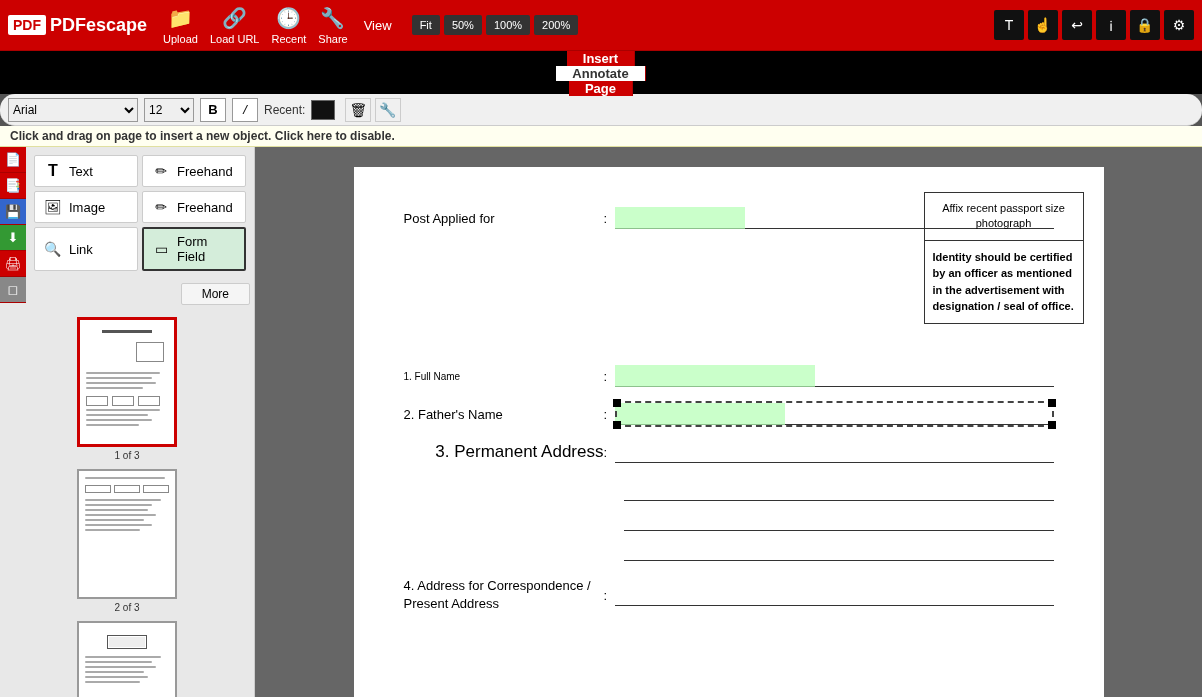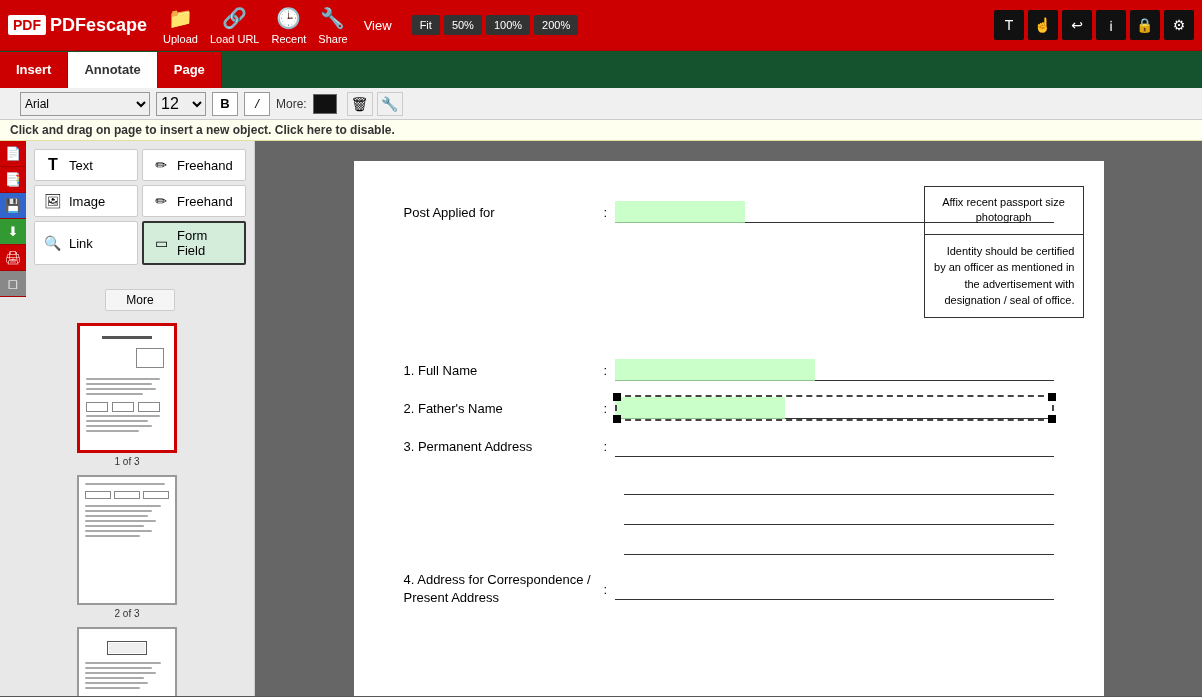--- a/index.html
+++ b/index.html
@@ -88,59 +88,61 @@
       display: flex;
       align-items: center;
       justify-content: center;
       cursor: pointer;
       font-size: 14px;
       border-radius: 2px;
     }
 
     
     #second-bar {
-      background: #14532d;
-      height: 38px;
+      background: #000000;
+      height: 44px;
       display: flex;
       align-items: center;
       padding: 0 0;
       border-top: 1px solid #aa0000;
+      flex-direction: column;
     }
     .tab-btn {
       height: 36px;
       padding: 0 16px;
       font-size: 13px;
       font-weight: bold;
       cursor: pointer;
       border: none;
       border-right: 1px solid #aa0000;
     }
     .tab-btn.active { background: white; color: #333; }
     .tab-btn.inactive { background: #cc0000; color: white; }
 
     
     #format-bar {
       background: #f0f0f0;
       height: 32px;
       display: flex;
       align-items: center;
-      padding: 0 20px;
+      padding: 0 8px;
       gap: 6px;
       border-bottom: 1px solid #ccc;
+      border-radius: 15px;
     }
     .font-select {
       width: 130px;
       height: 24px;
       font-size: 12px;
       border: 1px solid #999;
     }
     .size-select {
       width: 50px;
       height: 24px;
-      font-size: 16px;
+      font-size: 12px;
       border: 1px solid #999;
     }
     .bold-btn {
       width: 26px;
       height: 24px;
       font-weight: bold;
       font-size: 13px;
       border: 1px solid #999;
       background: white;
       cursor: pointer;
@@ -221,23 +223,22 @@
       height: 20px;
       display: flex;
       align-items: center;
       justify-content: center;
       font-size: 14px;
     }
     .whiteout-item { background: white; }
     .form-field-item { background: #d4edda; border: 2px solid #333; }
     .more-btn {
       display: flex;
-      justify-content: center;
+      justify-content: flex-end;
       padding: 4px;
-      margin-top: 12px;
     }
     .more-btn button {
       padding: 3px 20px;
       font-size: 12px;
       border: 1px solid #ccc;
       background: #f5f5f5;
       cursor: pointer;
       border-radius: 2px;
     }
 
@@ -418,21 +419,21 @@
   </select>
   <select class="size-select">
     <option>12</option>
     <option>10</option>
     <option>14</option>
     <option>16</option>
     <option>18</option>
   </select>
   <button class="bold-btn">B</button>
   <button class="italic-btn">/</button>
-  <span class="color-label">More:</span>
+  <span class="color-label">Recent:</span>
   <div class="color-box"></div>
   <div style="margin-left:4px; display:flex; gap:4px;">
     <button class="trash-btn">🗑</button>
     <button class="wrench-btn">🔧</button>
   </div>
 </div>
 
 <div id="hint-bar">
   <span>Click and drag on page to insert a new object. </span>
   <span style="cursor:pointer; font-weight:bold;">Click here to disable.</span>
@@ -561,28 +562,28 @@
         <span class="form-label">Post Applied for</span>
         <span class="form-colon">:</span>
         <div class="field-wrapper">
           <div class="field-line">
             <div class="green-overlay" style="width:130px; left:0;"></div>
           </div>
         </div>
 
         <div style="position:absolute; right:-30px; top:-15px; width:160px; border:1px solid #333;">
           <div style="border-bottom:1px solid #333; padding:8px; text-align:center; font-size:11px; line-height:1.4;">Affix recent passport size photograph</div>
-          <div style="padding:8px; text-align:right; font-size:11px; line-height:1.5;">Identity should be certified by an officer as mentioned in the advertisement with designation / seal of office.</div>
+          <div style="padding:8px; text-align:left; font-size:11px; line-height:1.5;font-weight:bold;">Identity should be certified by an officer as mentioned in the advertisement with designation / seal of office.</div>
         </div>
       </div>
 
       <div style="height: 120px;"></div>
 
       <div class="form-row">
-        <span style="min-width:200px; font-size:13px;">1. Full Name</span>
+        <span style="min-width:200px; font-size:10px;">1. Full Name</span>
         <span class="form-colon">:</span>
         <div class="field-wrapper">
           <div class="field-line">
             <div class="green-overlay" style="width:200px; left:0;"></div>
           </div>
         </div>
       </div>
 
       <div class="form-row" style="position:relative;">
         <span style="min-width:200px; font-size:13px;">2. Father's Name</span>
@@ -595,21 +596,21 @@
           <div style="position:absolute; top:-2px; left:0; right:0; bottom:-2px; border:2px dashed #444; pointer-events:none;">
             <div style="position:absolute; width:8px; height:8px; background:#000; top:-4px; left:-4px;"></div>
             <div style="position:absolute; width:8px; height:8px; background:#000; top:-4px; right:-4px;"></div>
             <div style="position:absolute; width:8px; height:8px; background:#000; bottom:-4px; left:-4px;"></div>
             <div style="position:absolute; width:8px; height:8px; background:#000; bottom:-4px; right:-4px;"></div>
           </div>
         </div>
       </div>
 
       <div class="form-row">
-        <span style="min-width:200px; font-size:13px;">3. Permanent Address</span>
+        <span style="min-width:200px; font-size:17px;text-align:right;">3. Permanent Address</span>
         <span class="form-colon">:</span>
         <div class="field-wrapper">
           <div class="field-line"></div>
         </div>
       </div>
 
       <div style="margin-bottom:16px; margin-left:220px;">
         <div style="border-bottom:1px solid #333; height:22px; margin-bottom:8px;"></div>
         <div style="border-bottom:1px solid #333; height:22px; margin-bottom:8px;"></div>
         <div style="border-bottom:1px solid #333; height:22px;"></div>

